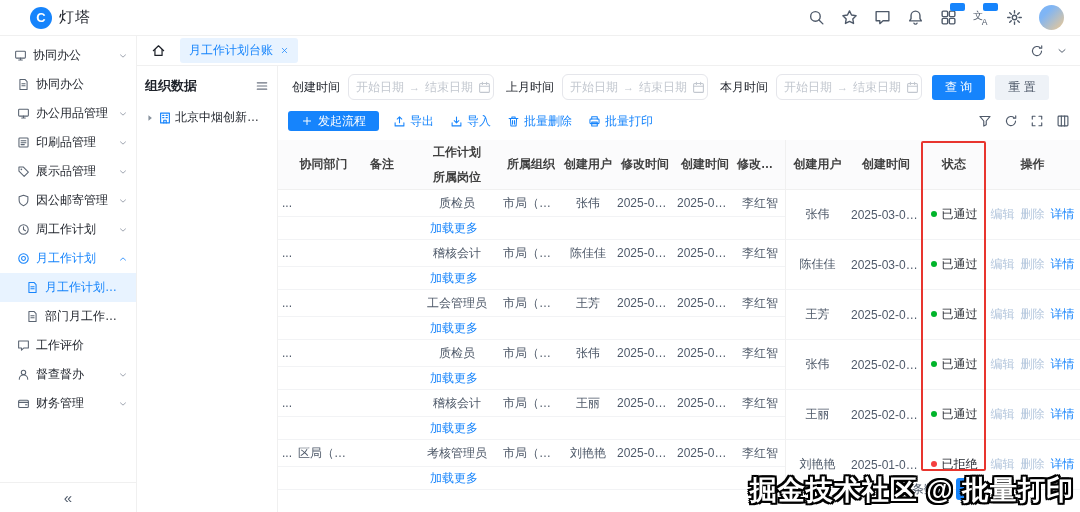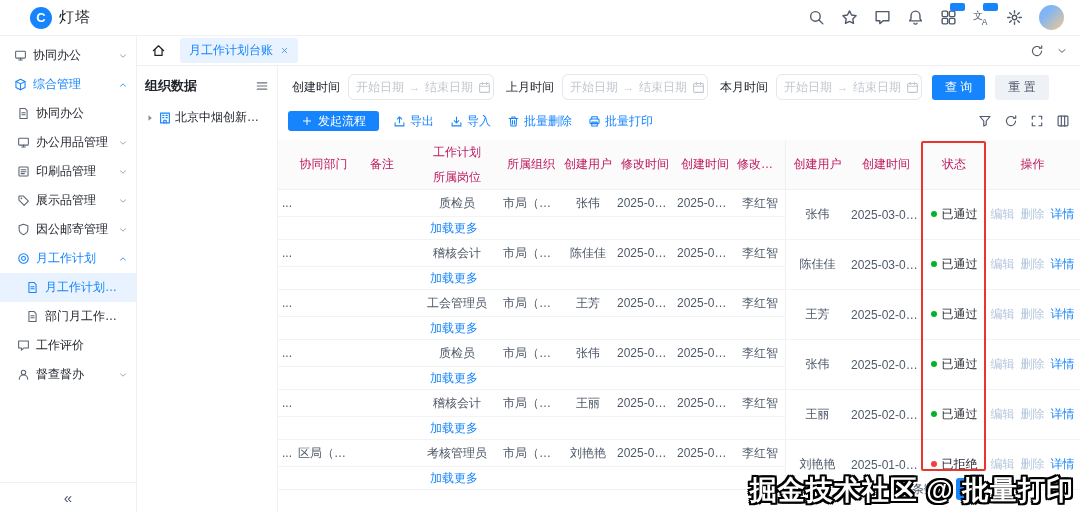--- a/index.html
+++ b/index.html
@@ -72,21 +72,21 @@
   .toolbar{display:flex;align-items:center;gap:14px;padding:3px 10px 9px;flex:none}
   .btn-process{display:inline-flex;align-items:center;gap:5px;height:20px}
   .tool-links{display:flex;align-items:center;gap:16px}
   .tool-link{display:inline-flex;align-items:center;gap:4px;color:#1684fc;cursor:pointer;white-space:nowrap}
   .toolbar-right{margin-left:auto;display:flex;align-items:center;gap:12px;color:#4e5969}
   .t-ricon{cursor:pointer;line-height:0}
 
   
   .table-wrap{flex:1;position:relative;overflow:hidden}
   table{width:100%;border-collapse:separate;border-spacing:0;table-layout:fixed;font-size:12px}
-  th{height:25px;background:#fbfbfc;color:#be185d;font-weight:400;text-align:center;padding:0 2px;white-space:nowrap;overflow:hidden;text-overflow:ellipsis;border-bottom:1px solid #f0f0f0}
+  th{height:25px;background:#fbfbfc;color:#404040;font-weight:700;text-align:center;padding:0 2px;white-space:nowrap;overflow:hidden;text-overflow:ellipsis;border-bottom:1px solid #f0f0f0}
   th.grp{border-bottom:none}
   td{height:27px;text-align:center;color:#4e5969;padding:0 2px;border-bottom:1px solid #f2f3f5;white-space:nowrap;overflow:hidden;text-overflow:ellipsis;background:#fff}
   tr.lm-row td{height:23px;text-align:left;padding-left:152px}
   .load-more{color:#1684fc;cursor:pointer}
   .fx-first{border-left:1px solid #f0f0f0}
   .dot{display:inline-block;width:6px;height:6px;border-radius:50%;margin-right:5px;vertical-align:1px}
   .status-txt{color:#1d2129}
   .op-link{margin:0 3px;cursor:pointer}
   .op-link.muted{color:#b3c6dd}
   .op-link.primary{color:#1684fc}
@@ -165,34 +165,20 @@
               <path d="M5.8 13.6h4.4M8 11.2v2.4"></path>
             </svg>
           </span>
           <span class="sb-label">协同办公</span>
           <span class="icon chev">
             <svg width="10" height="10" viewBox="0 0 16 16" fill="none" stroke="currentColor" stroke-width="1.3" stroke-linecap="round" stroke-linejoin="round">
               <path d="M4 6.2l4 3.6 4-3.6"></path>
             </svg>
           </span>
         </div>
-        <div class="sb-item lvl0 act">
-          <span class="icon">
-            <svg width="13" height="13" viewBox="0 0 16 16" fill="none" stroke="currentColor" stroke-width="1.3" stroke-linecap="round" stroke-linejoin="round">
-              <path d="M8 1.6l5.6 2.8v7.2L8 14.4l-5.6-2.8V4.4z"></path>
-              <path d="M2.4 4.4L8 7.2l5.6-2.8M8 7.2v7.2"></path>
-            </svg>
-          </span>
-          <span class="sb-label">综合管理</span>
-          <span class="icon chev">
-            <svg width="10" height="10" viewBox="0 0 16 16" fill="none" stroke="currentColor" stroke-width="1.3" stroke-linecap="round" stroke-linejoin="round">
-              <path d="M4 9.8L8 6.2l4 3.6"></path>
-            </svg>
-          </span>
-        </div>
         <div class="sb-item lvl1">
           <span class="icon">
             <svg width="13" height="13" viewBox="0 0 16 16" fill="none" stroke="currentColor" stroke-width="1.3" stroke-linecap="round" stroke-linejoin="round">
               <path d="M3.6 1.8h6.2l2.6 2.6v9.8H3.6z"></path>
               <path d="M6 7h4M6 9.6h4"></path>
             </svg>
           </span>
           <span class="sb-label">协同办公</span>
         </div>
         <div class="sb-item lvl1">
@@ -243,20 +229,34 @@
               <path d="M8 1.6l5.4 1.9v4c0 3.4-2.2 5.8-5.4 6.9-3.2-1.1-5.4-3.5-5.4-6.9v-4z"></path>
             </svg>
           </span>
           <span class="sb-label">因公邮寄管理</span>
           <span class="icon chev">
             <svg width="10" height="10" viewBox="0 0 16 16" fill="none" stroke="currentColor" stroke-width="1.3" stroke-linecap="round" stroke-linejoin="round">
               <path d="M4 6.2l4 3.6 4-3.6"></path>
             </svg>
           </span>
         </div>
+        <div class="sb-item lvl1">
+          <span class="icon">
+            <svg width="13" height="13" viewBox="0 0 16 16" fill="none" stroke="currentColor" stroke-width="1.3" stroke-linecap="round" stroke-linejoin="round">
+              <circle cx="8" cy="8" r="5.8"></circle>
+              <path d="M8 4.6V8l2.4 1.5"></path>
+            </svg>
+          </span>
+          <span class="sb-label">周工作计划</span>
+          <span class="icon chev">
+            <svg width="10" height="10" viewBox="0 0 16 16" fill="none" stroke="currentColor" stroke-width="1.3" stroke-linecap="round" stroke-linejoin="round">
+              <path d="M4 6.2l4 3.6 4-3.6"></path>
+            </svg>
+          </span>
+        </div>
         <div class="sb-item lvl1 act">
           <span class="icon">
             <svg width="13" height="13" viewBox="0 0 16 16" fill="none" stroke="currentColor" stroke-width="1.3" stroke-linecap="round" stroke-linejoin="round">
               <circle cx="8" cy="8" r="5.8"></circle>
               <circle cx="8" cy="8" r="2.4"></circle>
             </svg>
           </span>
           <span class="sb-label">月工作计划</span>
           <span class="icon chev">
             <svg width="10" height="10" viewBox="0 0 16 16" fill="none" stroke="currentColor" stroke-width="1.3" stroke-linecap="round" stroke-linejoin="round">
@@ -291,20 +291,34 @@
           <span class="sb-label">工作评价</span>
         </div>
         <div class="sb-item lvl1">
           <span class="icon">
             <svg width="13" height="13" viewBox="0 0 16 16" fill="none" stroke="currentColor" stroke-width="1.3" stroke-linecap="round" stroke-linejoin="round">
               <circle cx="8" cy="5.4" r="2.7"></circle>
               <path d="M2.8 13.8a5.2 5.2 0 0 1 10.4 0"></path>
             </svg>
           </span>
           <span class="sb-label">督查督办</span>
+          <span class="icon chev">
+            <svg width="10" height="10" viewBox="0 0 16 16" fill="none" stroke="currentColor" stroke-width="1.3" stroke-linecap="round" stroke-linejoin="round">
+              <path d="M4 6.2l4 3.6 4-3.6"></path>
+            </svg>
+          </span>
+        </div>
+        <div class="sb-item lvl1">
+          <span class="icon">
+            <svg width="13" height="13" viewBox="0 0 16 16" fill="none" stroke="currentColor" stroke-width="1.3" stroke-linecap="round" stroke-linejoin="round">
+              <rect x="2" y="4" width="12" height="9" rx="1.2"></rect>
+              <path d="M2 6.6h12M10.4 9.6h2"></path>
+            </svg>
+          </span>
+          <span class="sb-label">财务管理</span>
           <span class="icon chev">
             <svg width="10" height="10" viewBox="0 0 16 16" fill="none" stroke="currentColor" stroke-width="1.3" stroke-linecap="round" stroke-linejoin="round">
               <path d="M4 6.2l4 3.6 4-3.6"></path>
             </svg>
           </span>
         </div>
       </nav>
     <div class="sb-collapse">«</div>
   </aside>
 

